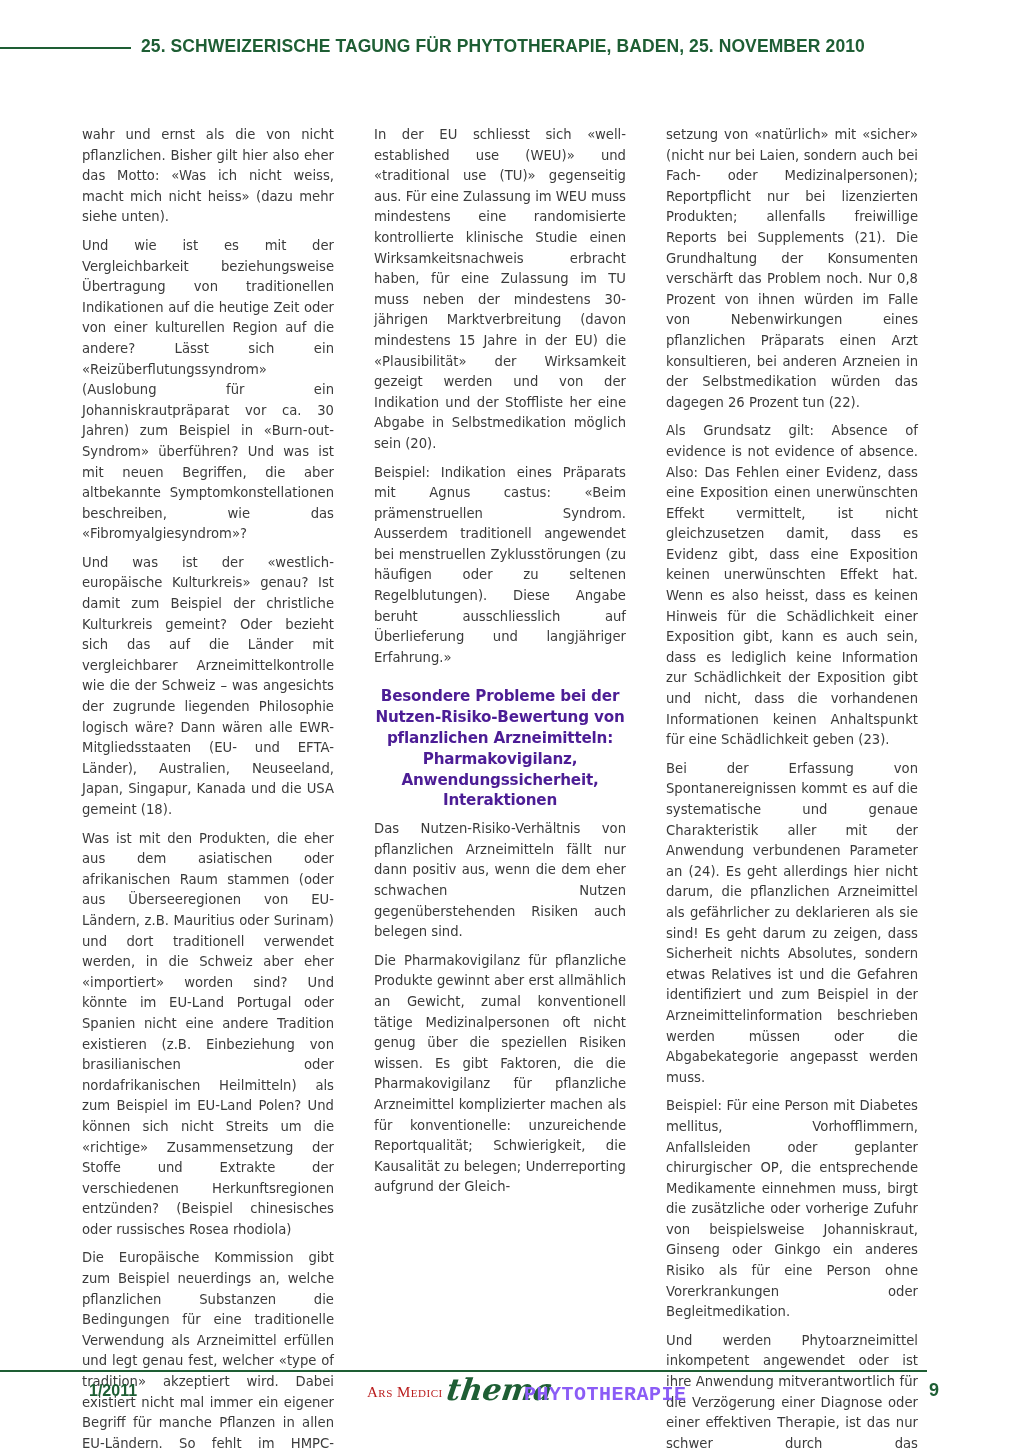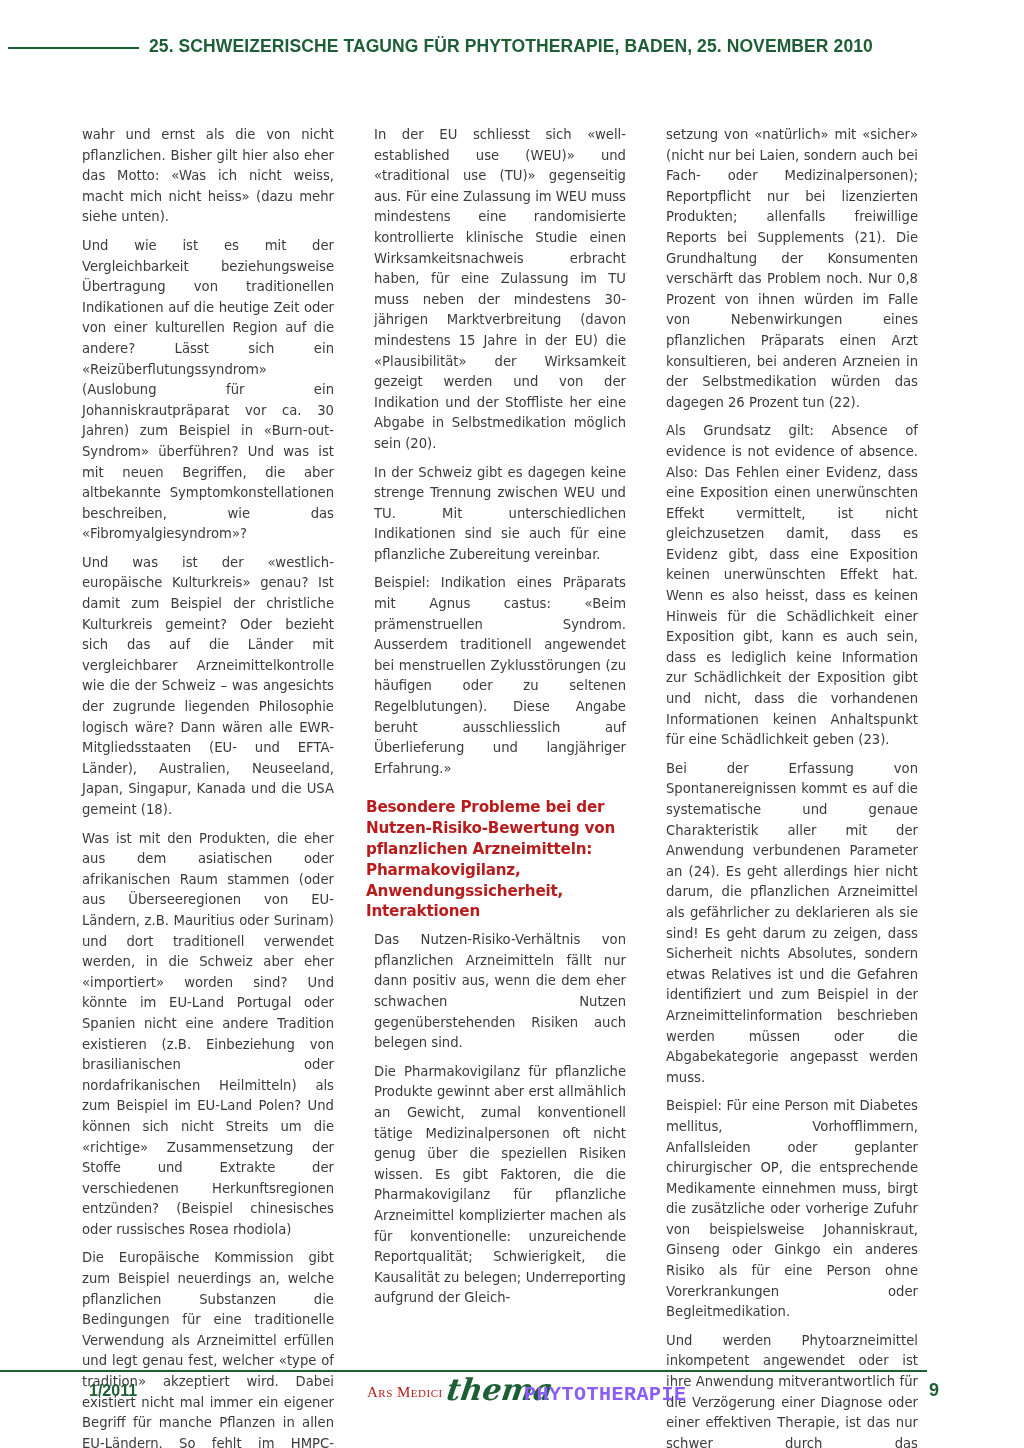--- a/index.html
+++ b/index.html
@@ -1,32 +1,32 @@
 <!DOCTYPE html>
 <html><head>
 <meta charset="utf-8">
 <style>
   html, body { margin: 0; padding: 0; background: #ffffff; }
   body { width: 1024px; height: 1448px; position: relative; overflow: hidden;
          font-family: "DejaVu Sans", sans-serif; color: #3a3a3a; }
 
-  .header { position: absolute; top: 36px; left: 8px; width: 988px; height: 24px; }
+  .header { position: absolute; top: 36px; left: 0; width: 988px; height: 24px; }
   .header-rule { position: absolute; left: 0; top: 11px; width: 131px; height: 2px; background: #1e5e34; }
   .header-title { position: absolute; left: 141px; top: 0; font-family: "Liberation Sans", sans-serif;
                   font-weight: bold; font-size: 17.5px; color: #1e5e34; letter-spacing: 0.1px; white-space: nowrap; }
 
   .col { position: absolute; top: 117px; width: 268px; font-size: 13.2px; line-height: 20.6px;
          text-align: justify; hyphens: manual; color: #3b3b3b; }
   .col p { margin: 8px; }
   .col1 { left: 74px; }
   .col2 { left: 366px; }
   .col3 { left: 658px; }
 
-  .section-heading { color: #b91c1c; font-family: "DejaVu Sans", sans-serif; font-weight: bold;
-                     font-size: 15.2px; line-height: 20.8px; margin: 18px 0 0 0; text-align: left;
+  .section-heading { color: #4c1d95; font-family: "DejaVu Sans", sans-serif; font-weight: bold;
+                     font-size: 15.2px; line-height: 20.8px; margin: 18px 0 0 0; text-align: center;
                      letter-spacing: -0.2px; }
 
   .footer-rule { position: absolute; left: 0; top: 1370px; width: 927px; height: 2px; background: #1e5e34; }
   .footer { position: absolute; top: 1378px; left: 17px; width: 832px; height: 40px; }
   .issue { position: absolute; left: 72px; top: 4px; font-family: "Liberation Sans", sans-serif;
            font-weight: bold; font-size: 16px; color: #1e5e34; }
   .logo { position: absolute; left: 350px; top: 0; height: 40px; white-space: nowrap; }
   .logo-ars { position: absolute; left: 0; top: 6px; font-family: "Liberation Serif", serif; font-size: 15px;
               color: #b91c1c; letter-spacing: 0.5px; font-variant: small-caps; }
   .logo-thema { position: absolute; left: 80px; top: -6px; font-family: "DejaVu Serif", serif; font-style: italic;
@@ -47,21 +47,20 @@
 <div class="col col1">
   <p>wahr und ernst als die von nicht pflanzlichen. Bisher gilt hier also eher das Motto: «Was ich nicht weiss, macht mich nicht heiss» (dazu mehr siehe unten).</p>
   <p>Und wie ist es mit der Vergleichbarkeit beziehungsweise Übertragung von traditionellen Indikationen auf die heutige Zeit oder von einer kulturellen Region auf die andere? Lässt sich ein «Reizüberflutungssyndrom» (Auslobung für ein Johanniskrautpräparat vor ca. 30 Jahren) zum Beispiel in «Burn-out-Syndrom» überführen? Und was ist mit neuen Begriffen, die aber altbekannte Symptomkonstellationen beschreiben, wie das «Fibromyalgiesyndrom»?</p>
   <p>Und was ist der «westlich-europäische Kulturkreis» genau? Ist damit zum Beispiel der christliche Kulturkreis gemeint? Oder bezieht sich das auf die Länder mit vergleichbarer Arzneimittelkontrolle wie die der Schweiz – was angesichts der zugrunde liegenden Philosophie logisch wäre? Dann wären alle EWR-Mitgliedsstaaten (EU- und EFTA-Länder), Australien, Neuseeland, Japan, Singapur, Kanada und die USA gemeint (18).</p>
   <p>Was ist mit den Produkten, die eher aus dem asiatischen oder afrikanischen Raum stammen (oder aus Überseeregionen von EU-Ländern, z.B. Mauritius oder Surinam) und dort traditionell verwendet werden, in die Schweiz aber eher «importiert» worden sind? Und könnte im EU-Land Portugal oder Spanien nicht eine andere Tradition existieren (z.B. Einbeziehung von brasilianischen oder nordafrikanischen Heilmitteln) als zum Beispiel im EU-Land Polen? Und können sich nicht Streits um die «richtige» Zusammensetzung der Stoffe und Extrakte der verschiedenen Herkunftsregionen entzünden? (Beispiel chinesisches oder russisches Rosea rhodiola)</p>
   <p>Die Europäische Kommission gibt zum Beispiel neuerdings an, welche pflanzlichen Substanzen die Bedingungen für eine traditionelle Verwendung als Arzneimittel erfüllen und legt genau fest, welcher «type of tradition» akzeptiert wird. Dabei existiert nicht mal immer ein eigener Begriff für manche Pflanzen in allen EU-Ländern. So fehlt im HMPC-Monografie-Entwurf für Cinnamon zeylanicum Nees (15.7.10) in einigen skandinavischen beziehungsweise baltischen Ländern und zum Beispiel in Spanien, Malta und den Niederlanden die Übersetzung dafür. Das wirft die Frage auf: Gibt es dort keine Tradition bei der Anwendung?</p>
 </div>
 
 <div class="col col2">
   <p>In der EU schliesst sich «well-established use (WEU)» und «traditional use (TU)» gegenseitig aus. Für eine Zulassung im WEU muss mindestens eine randomisierte kontrollierte klinische Studie einen Wirksamkeitsnachweis erbracht haben, für eine Zulassung im TU muss neben der mindestens 30-jährigen Marktverbreitung (davon mindestens 15 Jahre in der EU) die «Plausibilität» der Wirksamkeit gezeigt werden und von der Indikation und der Stoffliste her eine Abgabe in Selbstmedikation möglich sein (20).</p>
-  <p>In der Schweiz gibt es dagegen keine strenge Trennung zwischen WEU und TU. Mit unterschiedlichen Indikationen sind sie auch für eine pflanzliche Zubereitung vereinbar.</p>
   <p>Beispiel: Indikation eines Präparats mit Agnus castus: «Beim prämenstruellen Syndrom. Ausserdem traditionell angewendet bei menstruellen Zyklusstörungen (zu häufigen oder zu seltenen Regelblutungen). Diese Angabe beruht ausschliesslich auf Überlieferung und langjähriger Erfahrung.»</p>
   <h2 class="section-heading">Besondere Probleme bei der Nutzen-Risiko-Bewertung von pflanzlichen Arzneimitteln: Pharmakovigilanz, Anwendungssicherheit, Interaktionen</h2>
   <p>Das Nutzen-Risiko-Verhältnis von pflanzlichen Arzneimitteln fällt nur dann positiv aus, wenn die dem eher schwachen Nutzen gegenüberstehenden Risiken auch belegen sind.</p>
   <p>Die Pharmakovigilanz für pflanzliche Produkte gewinnt aber erst allmählich an Gewicht, zumal konventionell tätige Medizinalpersonen oft nicht genug über die speziellen Risiken wissen. Es gibt Faktoren, die die Pharmakovigilanz für pflanzliche Arzneimittel komplizierter machen als für konventionelle: unzureichende Reportqualität; Schwierigkeit, die Kausalität zu belegen; Underreporting aufgrund der Gleich-</p>
 </div>
 
 <div class="col col3">
   <p>setzung von «natürlich» mit «sicher» (nicht nur bei Laien, sondern auch bei Fach- oder Medizinalpersonen); Reportpflicht nur bei lizenzierten Produkten; allenfalls freiwillige Reports bei Supplements (21). Die Grundhaltung der Konsumenten verschärft das Problem noch. Nur 0,8 Prozent von ihnen würden im Falle von Nebenwirkungen eines pflanzlichen Präparats einen Arzt konsultieren, bei anderen Arzneien in der Selbstmedikation würden das dagegen 26 Prozent tun (22).</p>
   <p>Als Grundsatz gilt: Absence of evidence is not evidence of absence. Also: Das Fehlen einer Evidenz, dass eine Exposition einen unerwünschten Effekt vermittelt, ist nicht gleichzusetzen damit, dass es Evidenz gibt, dass eine Exposition keinen unerwünschten Effekt hat. Wenn es also heisst, dass es keinen Hinweis für die Schädlichkeit einer Exposition gibt, kann es auch sein, dass es lediglich keine Information zur Schädlichkeit der Exposition gibt und nicht, dass die vorhandenen Informationen keinen Anhaltspunkt für eine Schädlichkeit geben (23).</p>
   <p>Bei der Erfassung von Spontanereignissen kommt es auf die systematische und genaue Charakteristik aller mit der Anwendung verbundenen Parameter an (24). Es geht allerdings hier nicht darum, die pflanzlichen Arzneimittel als gefährlicher zu deklarieren als sie sind! Es geht darum zu zeigen, dass Sicherheit nichts Absolutes, sondern etwas Relatives ist und die Gefahren identifiziert und zum Beispiel in der Arzneimittelinformation beschrieben werden müssen oder die Abgabekategorie angepasst werden muss.</p>

